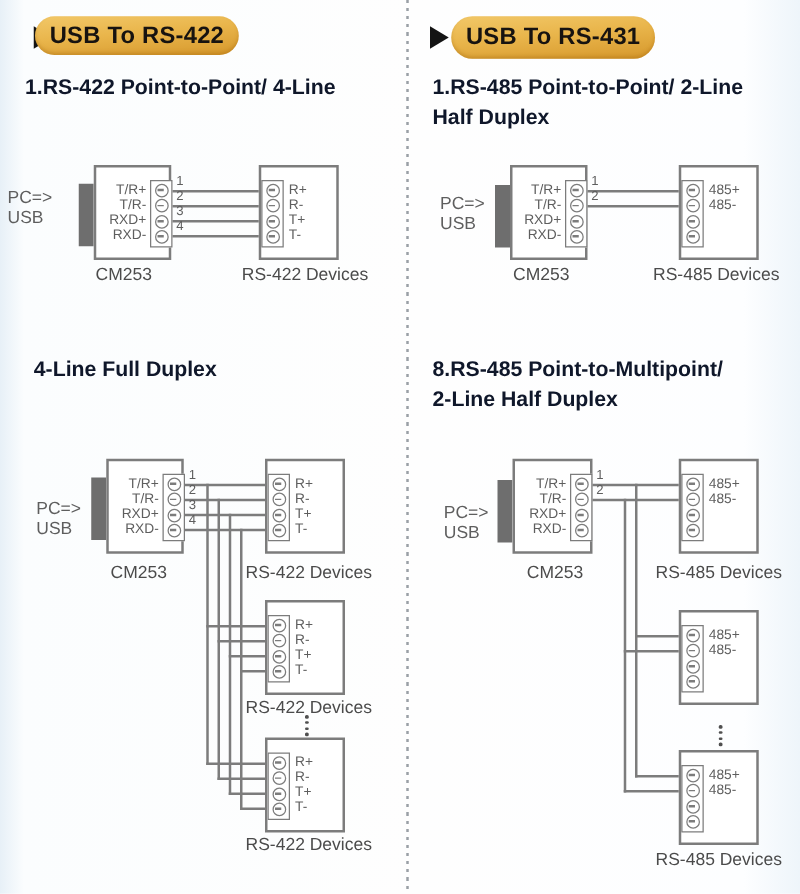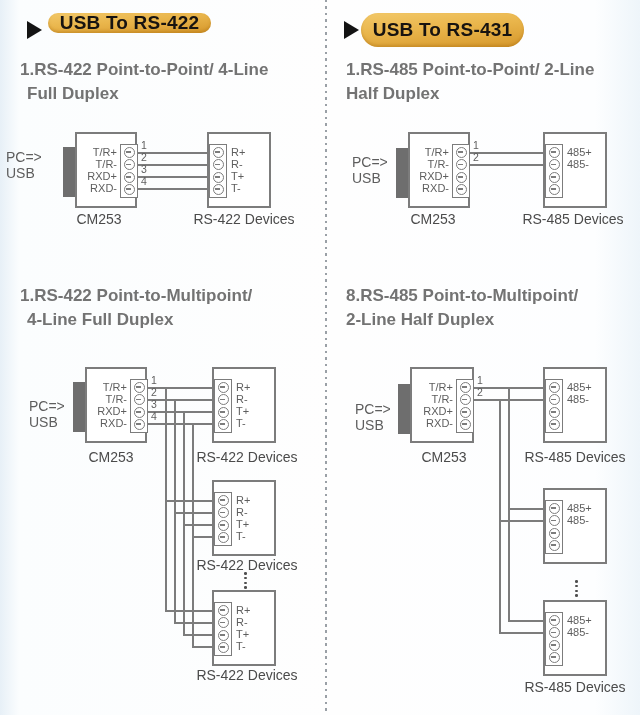--- a/index.html
+++ b/index.html
@@ -9,21 +9,21 @@
     background:linear-gradient(90deg,#e7f0f7 0%,#fbfdfe 3%,#fefefe 52%,#fdfeff 93%,#eef5fa 100%);
   }
   .abs{position:absolute}
   .tri{width:0;height:0;border-top:9px solid transparent;border-bottom:9px solid transparent;border-left:15px solid #141414}
   .pill{
     border-radius:17px;display:flex;align-items:center;justify-content:center;
     background:linear-gradient(175deg,#f2c868 0%,#e9b54b 45%,#d6982c 100%);
     box-shadow:inset 0 -2px 3px rgba(160,100,10,.35);
     font-size:19px;font-weight:bold;color:#171310;letter-spacing:.2px;
   }
-  .sec-title{font-size:17px;line-height:24px;color:#737373;font-weight:600}
+  .sec-title{font-size:17px;line-height:24px;color:#0f172a;font-weight:600}
   .tl{display:block}
   .ind{margin-left:7px}
   .host{font-size:14px;line-height:16px;color:#5e5e5e}
   .host span{display:block}
   .tab{background:#6e6e6e}
   .box{border:2px solid #7c7c7c;background:#fff;box-sizing:border-box}
   .strip{
     width:18px;height:54px;box-sizing:border-box;border:1.5px solid #7c7c7c;background:#fff;
     display:flex;flex-direction:column;justify-content:space-between;align-items:center;padding:2px 0;
   }
@@ -37,27 +37,26 @@
   .vdots{display:flex;flex-direction:column;gap:2.2px;align-items:center}
   .vdots .dot{width:2.6px;height:2.6px;border-radius:50%;background:#4f4f4f}
   .divider{background:repeating-linear-gradient(180deg,#9aa0a6 0 2.5px,transparent 2.5px 6.5px)}
 </style>
 </head>
 <body>
 
 <div class="abs divider" style="left:325px;top:0;width:2px;height:715px"></div>
 
 <div class="abs tri" style="left:27px;top:21px"></div>
-<div class="abs pill" style="left:48px;top:13px;width:163px;height:20px">
+<div class="abs pill" style="left:28px;top:13px;width:163px;height:31px">
   <span>USB To RS-422</span>
 </div>
 
 <div class="abs sec-title" style="left:20px;top:58px">
   <span class="tl">1.RS-422 Point-to-Point/ 4-Line</span>
-  <span class="tl ind">Full Duplex</span>
 </div>
 
 <div class="abs host" style="left:6px;top:149px">
   <span>PC=&gt;</span>
   <span>USB</span>
 </div>
 <div class="abs tab" style="left:63px;top:147px;width:12px;height:50px"></div>
 <div class="abs box" style="left:75px;top:132px;width:62px;height:76px"></div>
 <div class="abs pin pin-r" style="left:70px;top:146px">T/R+</div>
 <div class="abs pin pin-r" style="left:70px;top:158px">T/R-</div>
@@ -85,21 +84,20 @@
     <div class="screw"></div>
   </div>
 <div class="abs pin" style="left:231px;top:146px">R+</div>
 <div class="abs pin" style="left:231px;top:158px">R-</div>
 <div class="abs pin" style="left:231px;top:170px">T+</div>
 <div class="abs pin" style="left:231px;top:182px">T-</div>
 <div class="abs cap" style="left:39px;top:212px">CM253</div>
 <div class="abs cap" style="left:184px;top:212px">RS-422 Devices</div>
 
 <div class="abs sec-title" style="left:20px;top:284px">
-  <span class="tl">1.RS-422 Point-to-Multipoint/</span>
   <span class="tl ind">4-Line Full Duplex</span>
 </div>
 
 <div class="abs host" style="left:29px;top:398px">
   <span>PC=&gt;</span>
   <span>USB</span>
 </div>
 <div class="abs tab" style="left:73px;top:382px;width:12px;height:50px"></div>
 <div class="abs box" style="left:85px;top:367px;width:62px;height:76px"></div>
 <div class="abs pin pin-r" style="left:80px;top:381px">T/R+</div>

